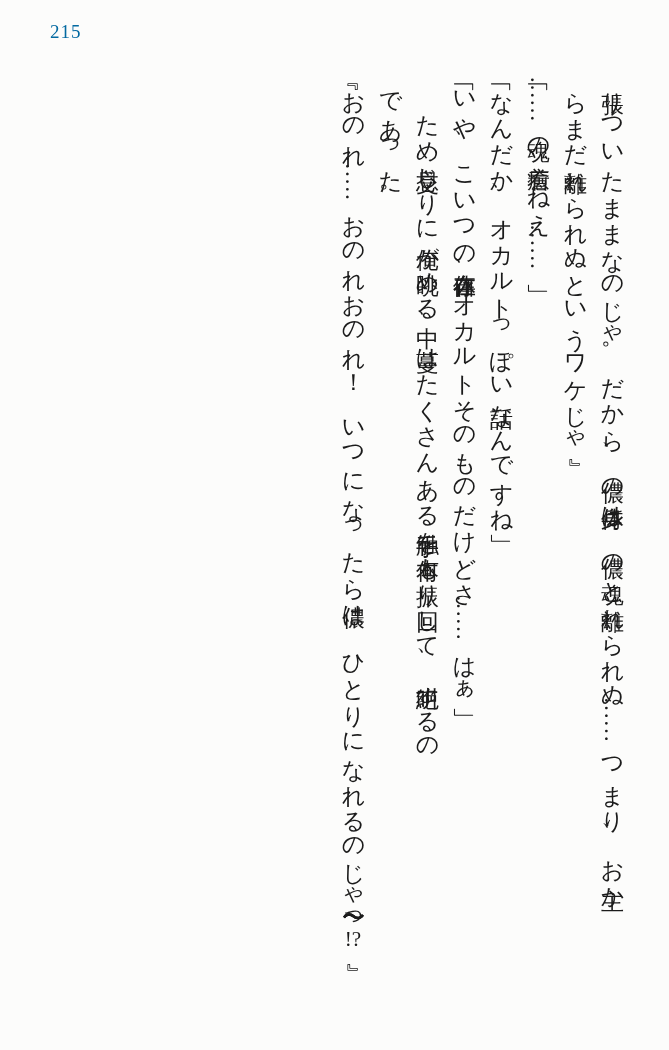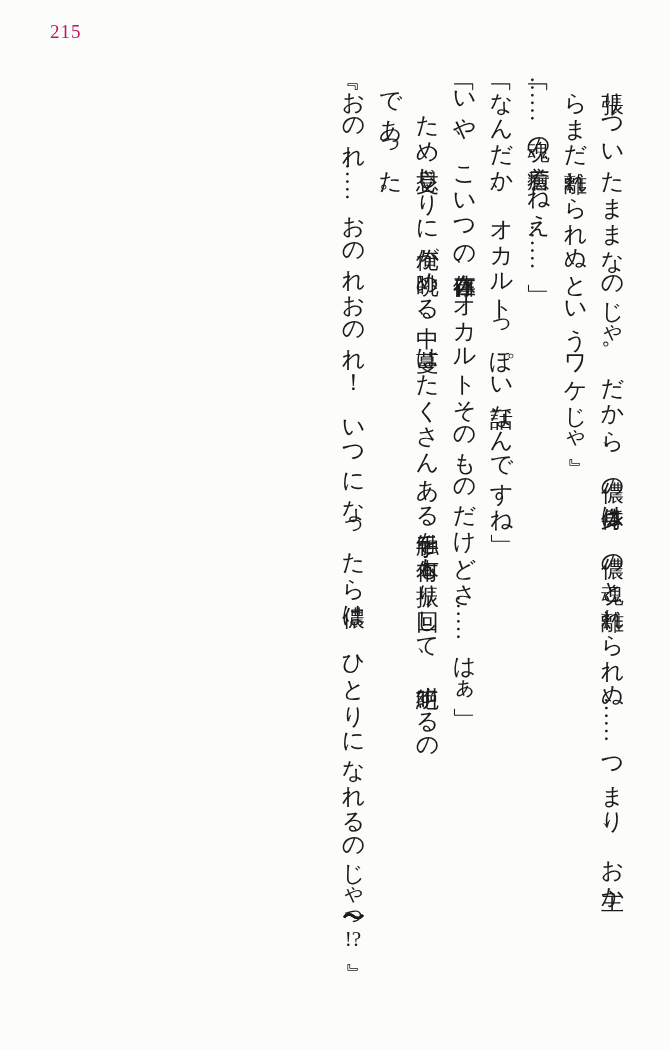--- a/index.html
+++ b/index.html
@@ -15,21 +15,21 @@
     background: #fcfcfb;
     overflow: hidden;
     font-family: "Liberation Serif", "DejaVu Serif", serif;
   }
   .page-number {
     position: absolute;
     left: 50px;
     top: 21px;
     font-size: 19px;
     letter-spacing: 1px;
-    color: #be185d;
+    color: #0369a1;
   }
   .text-block {
     position: absolute;
     top: 76px;
     right: 38px;
     height: 928px;
     writing-mode: vertical-rl;
     text-orientation: mixed;
     font-size: 23px;
     color: #1b1b1b;

